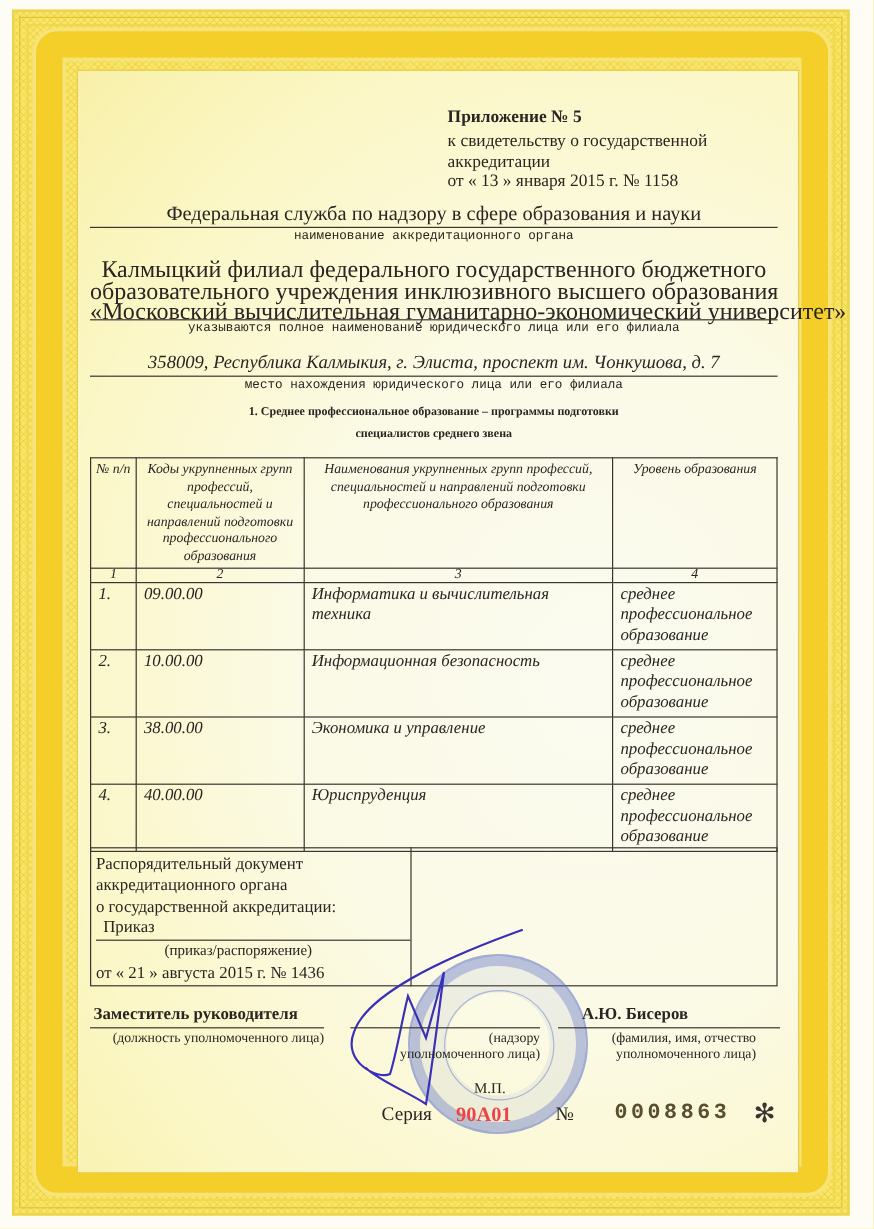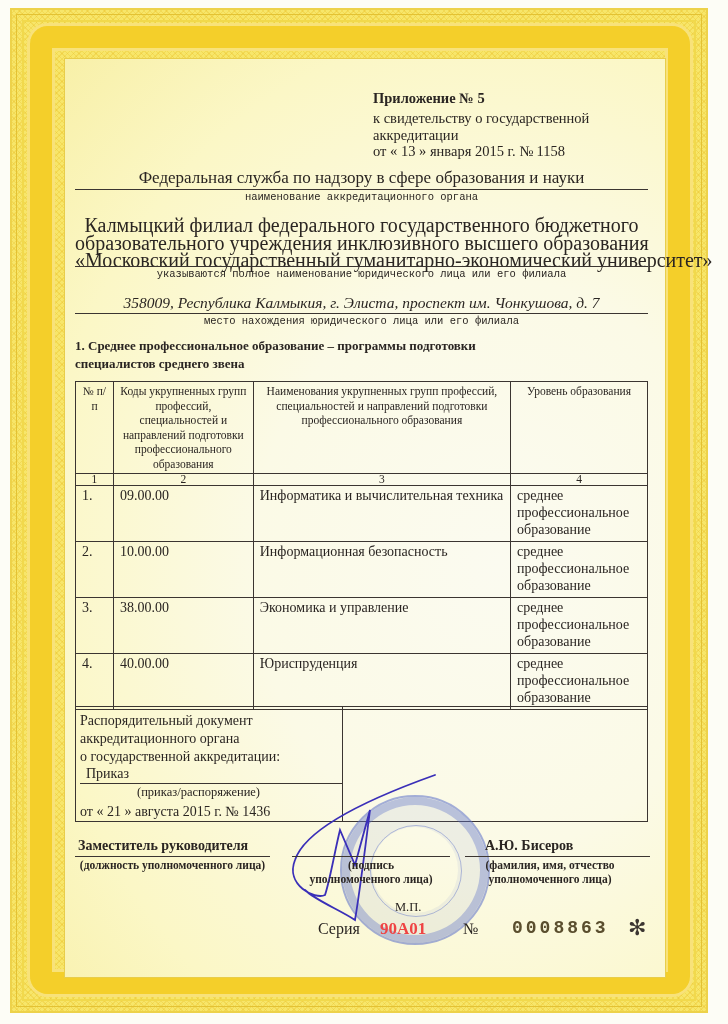--- a/index.html
+++ b/index.html
@@ -37,37 +37,37 @@
   .rule { position:absolute; height:0; border-top:1.3px solid #3b3531; }
   .vline { position:absolute; width:0; border-left:1.3px solid #3b3531; }
 
   .appx-title { left:373px; top:90px; font-size:14.5px; font-weight:bold; }
   .appx-line { left:373px; font-size:14.5px; }
 
   .org { left:75px; width:573px; text-align:center; font-size:17px; }
   .caption { left:75px; width:573px; text-align:center; font-size:10.5px;font-family:Liberation Mono, monospace; }
   .inst { left:75px; width:573px; text-align:center; font-size:20px; }
   .addr { left:75px; width:573px; text-align:center; font-size:15.5px; font-style:italic; }
-  .section { left:75px; width:573px; text-align:left; font-size:13px; font-weight:bold; }
+  .section { left:75px; width:573px; text-align:center; font-size:10px; font-weight:bold; }
 
   table.prog {
     position:absolute; left:75px; top:381px; width:573px;
     border-collapse:collapse; font-size:14px;
   }
-  table.prog td, table.prog th { border:1.3px solid #3b3531; vertical-align:top; padding:1px 6px; }
+  table.prog td, table.prog th { border:1.3px solid #3b3531; vertical-align:top; padding:1px 6px;font-style:italic; }
   table.prog th { font-weight:normal; font-size:11.5px; line-height:14.5px; text-align:center; padding:2px 4px; }
   table.prog tr.hdr th { height:80px; }
   table.prog tr.num td { text-align:center; font-size:11.5px; padding:0; height:11px; line-height:11px; }
   table.prog tr.row td { height:53px; line-height:17px; }
 
   .order-box { position:absolute; left:75px; top:706px; width:573px; height:116px; border:1.3px solid #3b3531; box-sizing:border-box; }
   .order-text { left:80px; font-size:14px; }
 
   .sig-bold { font-size:14px; font-weight:bold; }
-  .sig-cap { font-size:11.5px; text-align:center;font-weight:bold; }
+  .sig-cap { font-size:11.5px; text-align:right; }
 
   .stamp {
     position:absolute; left:340px; top:795px; width:146px; height:146px; border-radius:50%;
     border:2px solid rgba(90,110,200,0.55);
     box-shadow: inset 0 0 0 6px rgba(255,255,255,0), inset 0 0 0 8px rgba(90,110,200,0.35), inset 0 0 0 30px rgba(120,140,210,0.10);
   }
   .stamp-inner { position:absolute; left:28px; top:28px; width:90px; height:90px; border-radius:50%; border:1.5px solid rgba(90,110,200,0.45); }
   .serial-label { font-size:16px; }
   .serial-val { font-size:17px; font-weight:bold; color:#ef4444; }
   .serial-num { font-size:18px; letter-spacing:3px; color:#5a4e2e; font-family:"Liberation Mono", monospace; font-weight:bold; }
@@ -85,21 +85,21 @@
 <div class="t appx-line" style="top:110px">к свидетельству о государственной</div>
 <div class="t appx-line" style="top:127px">аккредитации</div>
 <div class="t appx-line" style="top:143px">от « 13 » января 2015 г. № 1158</div>
 
 <div class="t org" style="top:168px">Федеральная служба по надзору в сфере образования и науки</div>
 <div class="rule" style="left:75px; top:189px; width:573px"></div>
 <div class="t caption" style="top:191px">наименование аккредитационного органа</div>
 
 <div class="t inst" style="top:214px">Калмыцкий филиал федерального государственного бюджетного</div>
 <div class="t inst" style="top:232px">образовательного учреждения инклюзивного высшего образования</div>
-<div class="t inst" style="top:249px">«Московский государственный гуманитарно-экономический университет»</div>
+<div class="t inst" style="top:249px">«Московский вычислительная гуманитарно-экономический университет»</div>
 <div class="rule" style="left:75px; top:266px; width:573px"></div>
 <div class="t caption" style="top:268px">указываются полное наименование юридического лица или его филиала</div>
 
 <div class="t addr" style="top:294px">358009, Республика Калмыкия, г. Элиста, проспект им. Чонкушова, д. 7</div>
 <div class="rule" style="left:75px; top:313px; width:573px"></div>
 <div class="t caption" style="top:315px">место нахождения юридического лица  или его филиала</div>
 
 <div class="t section" style="top:338px">1.   Среднее профессиональное образование – программы подготовки</div>
 <div class="t section" style="top:356px">специалистов среднего звена</div>
 
@@ -166,21 +166,21 @@
 
 <svg style="position:absolute; left:285px; top:770px" width="200" height="160" viewBox="0 0 200 160">
   <path d="M150 5 C 80 30, 20 60, 10 90 C 0 115, 30 130, 40 125 C 45 110, 50 80, 55 60 L 70 95 L 85 40 C 80 80, 75 120, 70 150 C 55 140, 30 130, 20 120" fill="none" stroke="#3a2fb8" stroke-width="1.8" stroke-linecap="round"></path>
 </svg>
 
 <div class="t sig-bold" style="left:78px; top:838px">Заместитель руководителя</div>
 <div class="rule" style="left:75px; top:856px; width:195px"></div>
 <div class="t sig-cap" style="left:75px; top:859px; width:195px">(должность уполномоченного лица)</div>
 
 <div class="rule" style="left:292px; top:856px; width:158px"></div>
-<div class="t sig-cap" style="left:292px; top:859px; width:158px">(подпись</div>
+<div class="t sig-cap" style="left:292px; top:859px; width:158px">(надзору</div>
 <div class="t sig-cap" style="left:292px; top:873px; width:158px">уполномоченного лица)</div>
 
 <div class="t sig-bold" style="left:485px; top:838px; width:165px; text-align:left">А.Ю. Бисеров</div>
 <div class="rule" style="left:465px; top:856px; width:185px"></div>
 <div class="t sig-cap" style="left:470px; top:859px; width:160px">(фамилия, имя, отчество</div>
 <div class="t sig-cap" style="left:470px; top:873px; width:160px">уполномоченного лица)</div>
 
 <div class="t" style="left:395px; top:900px; font-size:12.5px">М.П.</div>
 
 <div class="t serial-label" style="left:318px; top:920px">Серия</div>

